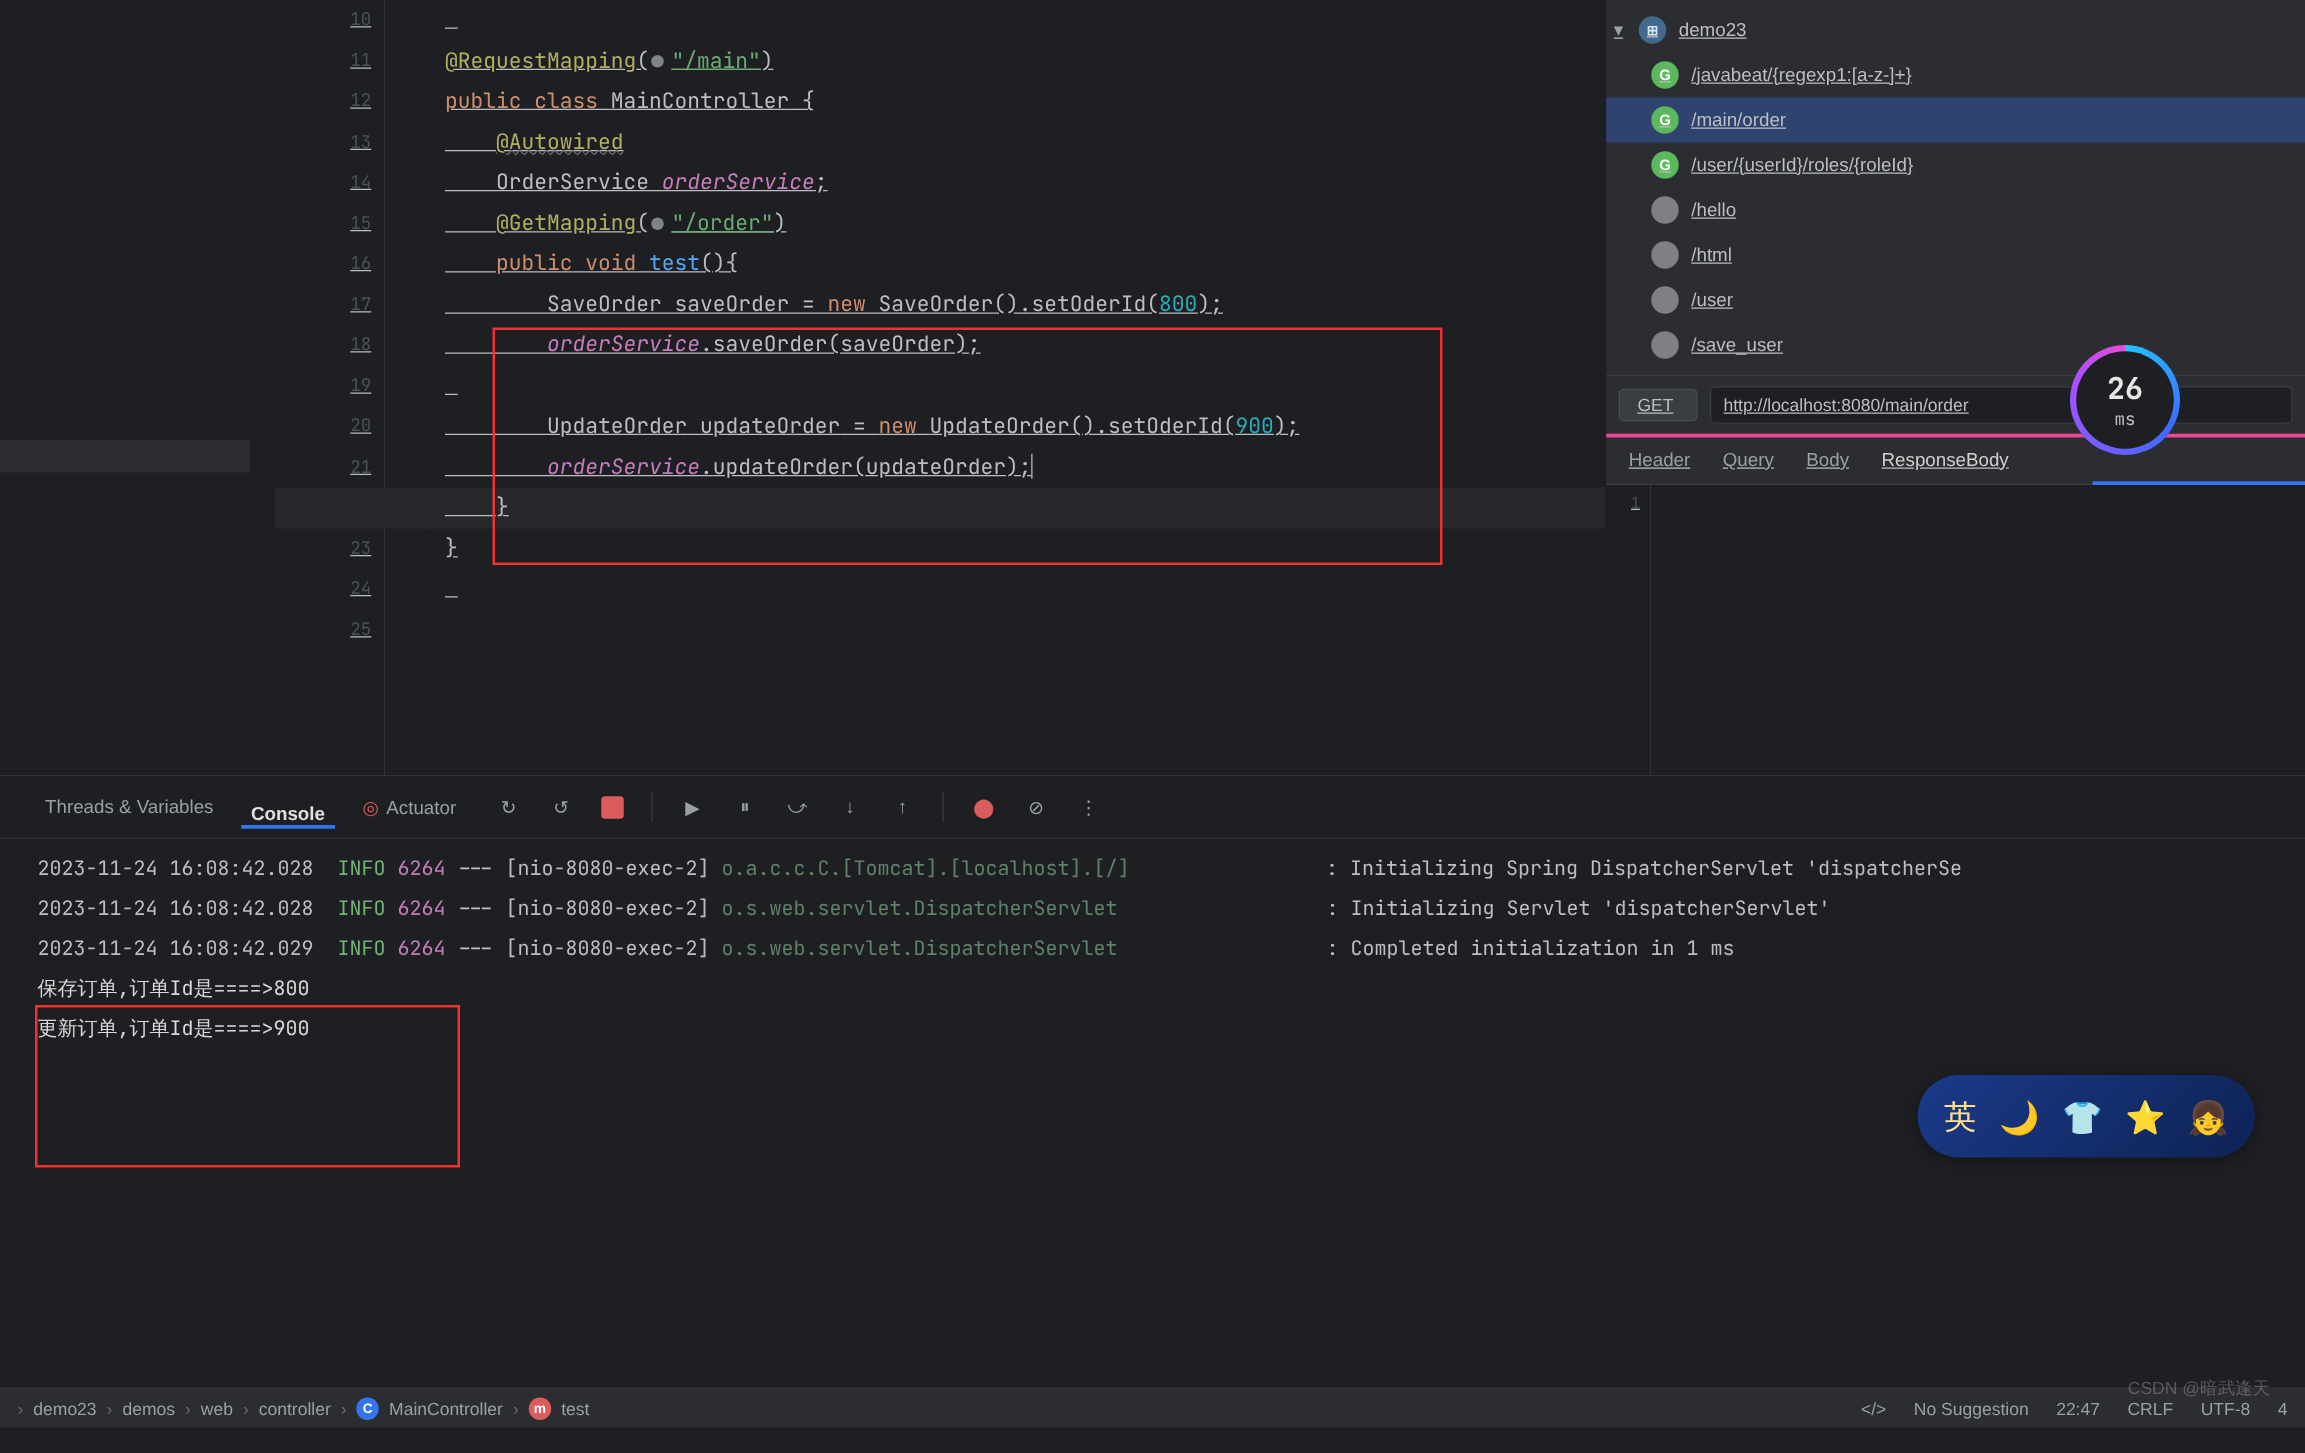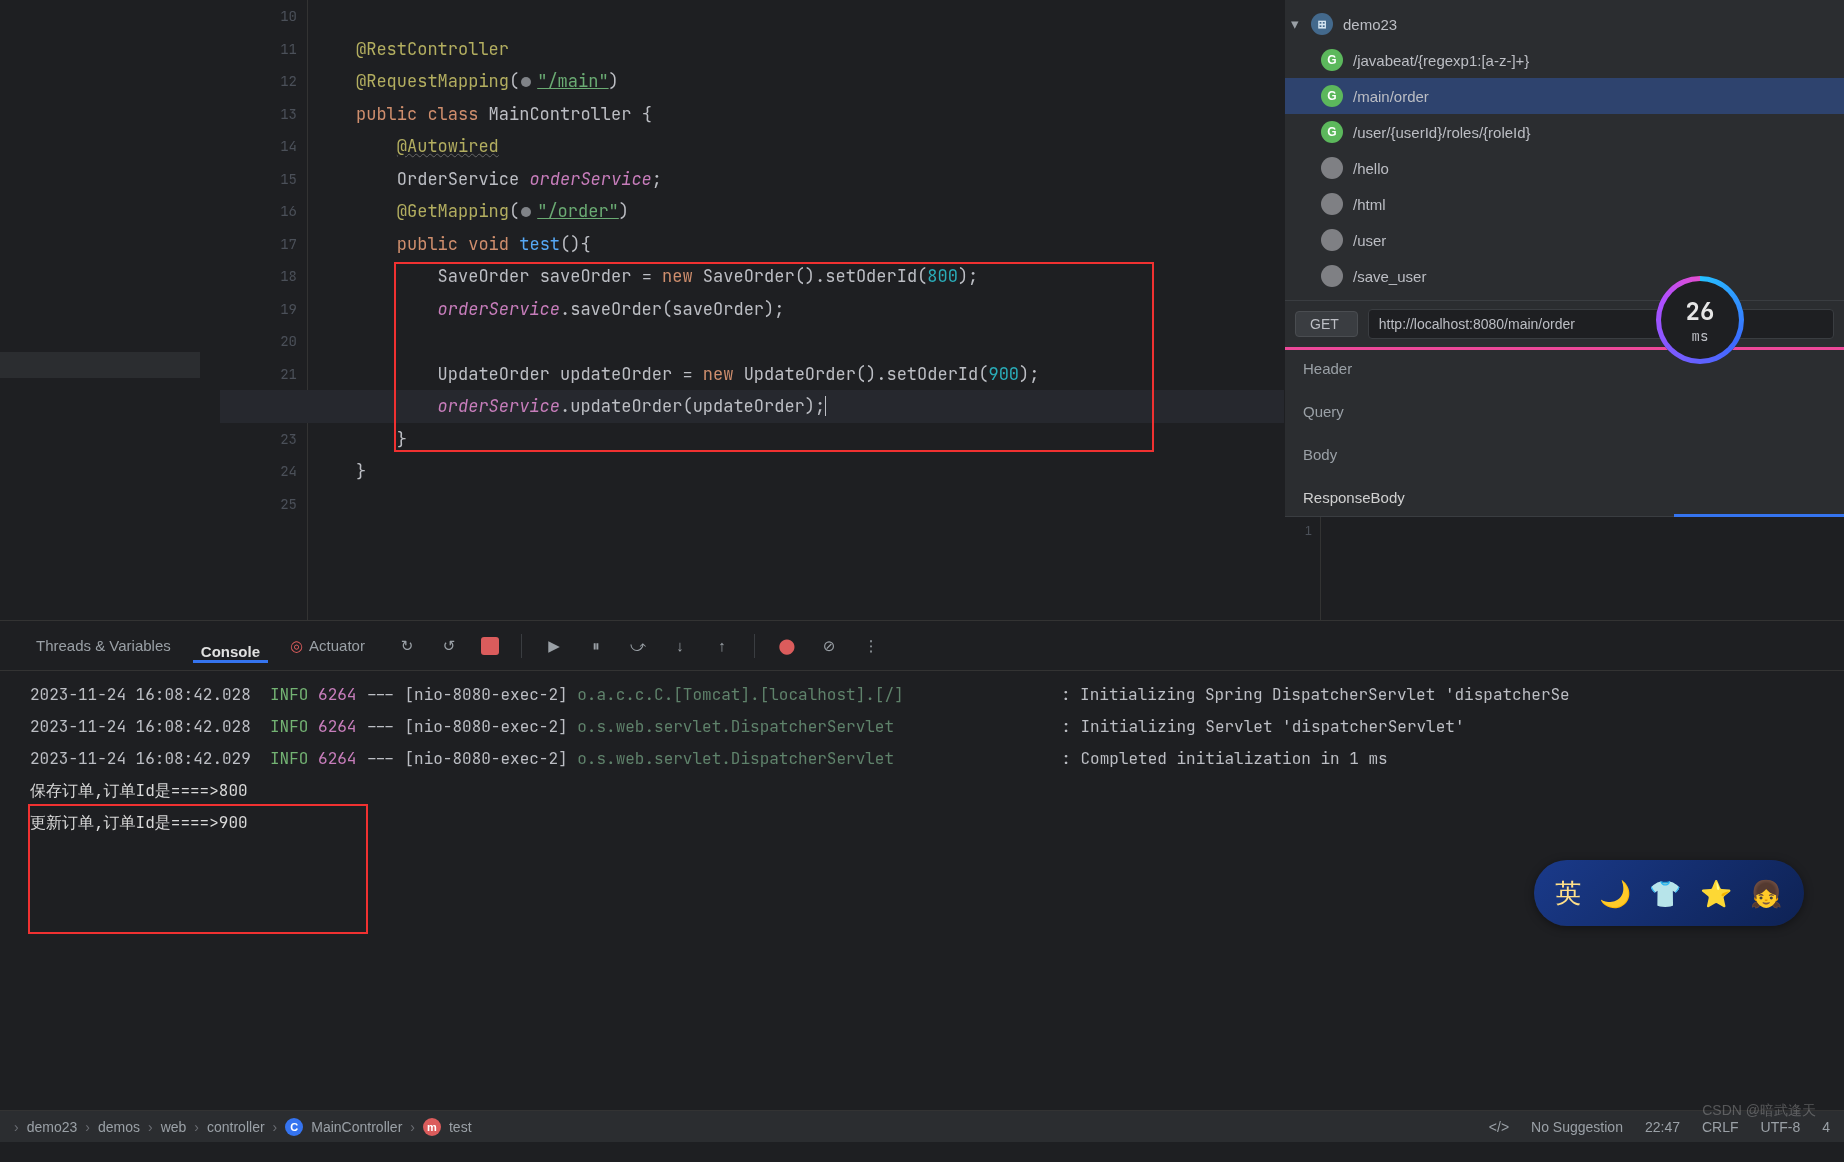--- a/index.html
+++ b/index.html
@@ -6,21 +6,21 @@
 body{
   background:#1e1f22;
   color:#bcbec4;
   font-family:"JetBrains Mono","Consolas",monospace;
   font-size:15px;
   width:1844px;
   height:1162px;
   overflow:hidden;
   position:relative;
 }
-.main-row{ display:flex; height:620px; }
+.main-row{ display:flex; height:620px;text-decoration:underline; }
 .left-blank{ width:220px; background:#1e1f22; position:relative;}
 .left-blank .sel{ position:absolute; top:352px; left:0; width:200px; height:26px; background:#2b2d30;}
 .editor{ flex:1; background:#1e1f22; display:flex; position:relative;}
 .gutter{
   width:88px;
   background:#1e1f22;
   border-right:1px solid #333;
   padding-top:0;
 }
 .gutter .ln{ height:32.5px; line-height:32.5px; text-align:right; padding-right:10px; color:#4b5059; font-size:14px; position:relative;}
@@ -81,21 +81,21 @@
   background:#3a3d41; border:1px solid #4a4d51; padding:4px 18px 4px 14px;
   color:#bcbec4; border-radius:4px; font-size:14px; position:relative;
 }
 .req-bar .url{
   flex:1; background:#1e1f22; border:1px solid #3a3d41; padding:6px 10px;
   color:#bcbec4; border-radius:4px; font-size:14px; white-space:nowrap; overflow:hidden;
 }
 .tabs{display:flex; gap:26px; padding:10px 18px; font-size:15px; color:#9aa0a6; border-bottom:1px solid #3a3d41;}
 .tabs .t{cursor:pointer;}
 .tabs .t.sel{color:#d0d0d0;}
-.tabs{position:relative;flex-direction:column;}
+.tabs{position:relative;}
 .tabs .ul{position:absolute; bottom:-1px; height:3px; background:#3574f0; width:170px; right:0;}
 .resp{flex:1; background:#1e1f22; display:flex;}
 .resp .rg{width:36px; background:#1e1f22; color:#4b5059; text-align:right; padding:6px 8px; font-size:13px; border-right:1px solid #333;}
 .timing-badge{
   position:absolute;
   top:276px; right:100px;
   width:88px; height:88px; border-radius:50%;
   background:#1e1f22;
   border:5px solid transparent;
   display:flex; flex-direction:column; align-items:center; justify-content:center;
@@ -215,21 +215,20 @@
       <div class="ln">21</div>
       <div class="ln">22</div>
       <div class="ln">23</div>
       <div class="ln">24</div>
       <div class="ln">25</div>
     </div>
     <div class="gutter-icons"></div>
     <div class="code">
       <div class="hl-line"></div>
       <div class="row c">&nbsp;</div>
-      <div class="row c"><span class="ann">@RestController</span></div>
       <div class="row c"><span class="ann">@RequestMapping</span><span class="pun">(</span><svg width="18" height="14" style="vertical-align:-2px">
             <circle cx="7" cy="7" r="5" fill="#808388"></circle>
           </svg><span class="str-u">"/main"</span><span class="pun">)</span></div>
       <div class="row c"><span class="kw">public</span> <span class="kw">class</span> <span class="def">MainController</span> <span class="pun">{</span></div>
       <div class="row c">    <span class="auw">@Autowired</span></div>
       <div class="row c">    <span class="def">OrderService</span> <span class="fld">orderService</span><span class="pun">;</span></div>
       <div class="row c">    <span class="ann">@GetMapping</span><span class="pun">(</span><svg width="18" height="14" style="vertical-align:-2px">
             <circle cx="7" cy="7" r="5" fill="#808388"></circle>
           </svg><span class="str-u">"/order"</span><span class="pun">)</span></div>
       <div class="row c">    <span class="kw">public</span> <span class="kw">void</span> <span class="mth">test</span><span class="pun">(){</span></div>

